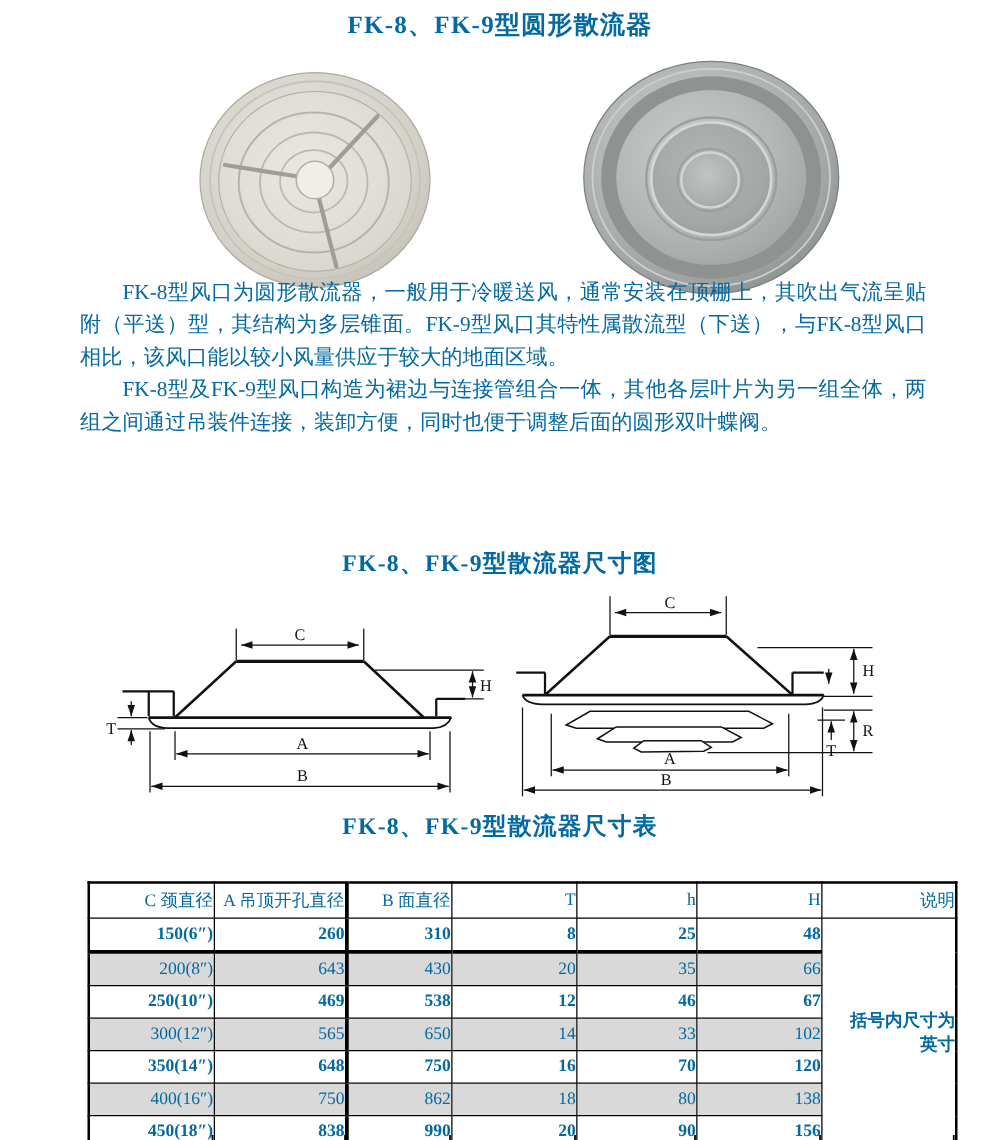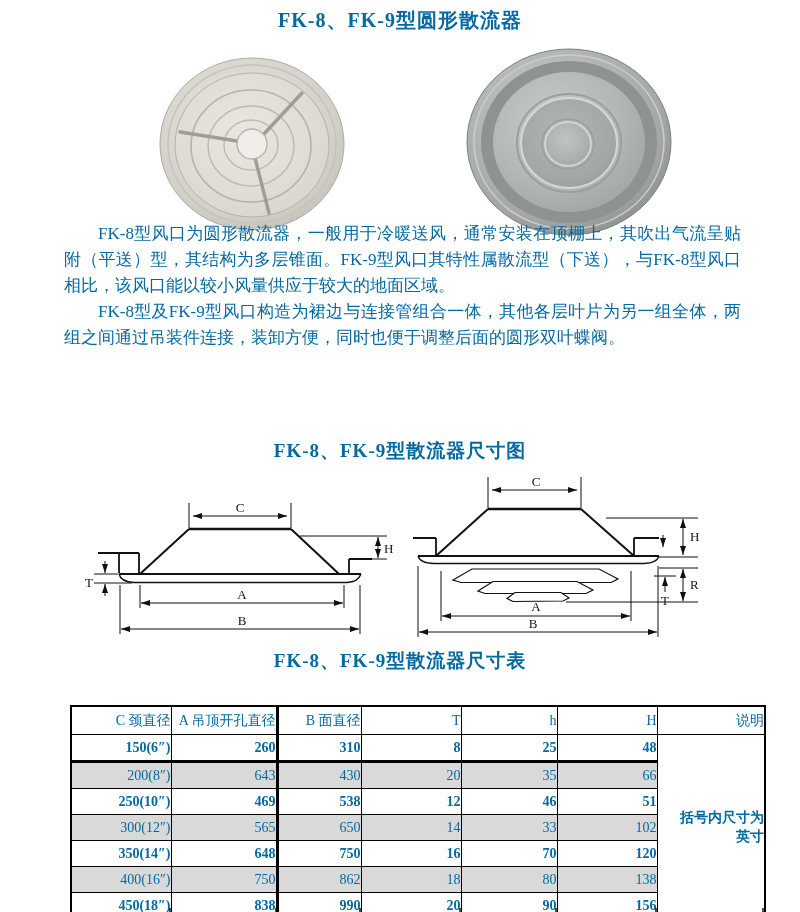--- a/index.html
+++ b/index.html
@@ -259,21 +259,21 @@
           <td>20</td>
           <td>35</td>
           <td>66</td>
         </tr>
         <tr class="bold-row">
           <td>250(10″)</td>
           <td>469</td>
           <td>538</td>
           <td>12</td>
           <td>46</td>
-          <td>51</td>
+          <td>67</td>
         </tr>
         <tr class="shaded">
           <td>300(12″)</td>
           <td>565</td>
           <td>650</td>
           <td>14</td>
           <td>33</td>
           <td>102</td>
         </tr>
         <tr class="bold-row">

